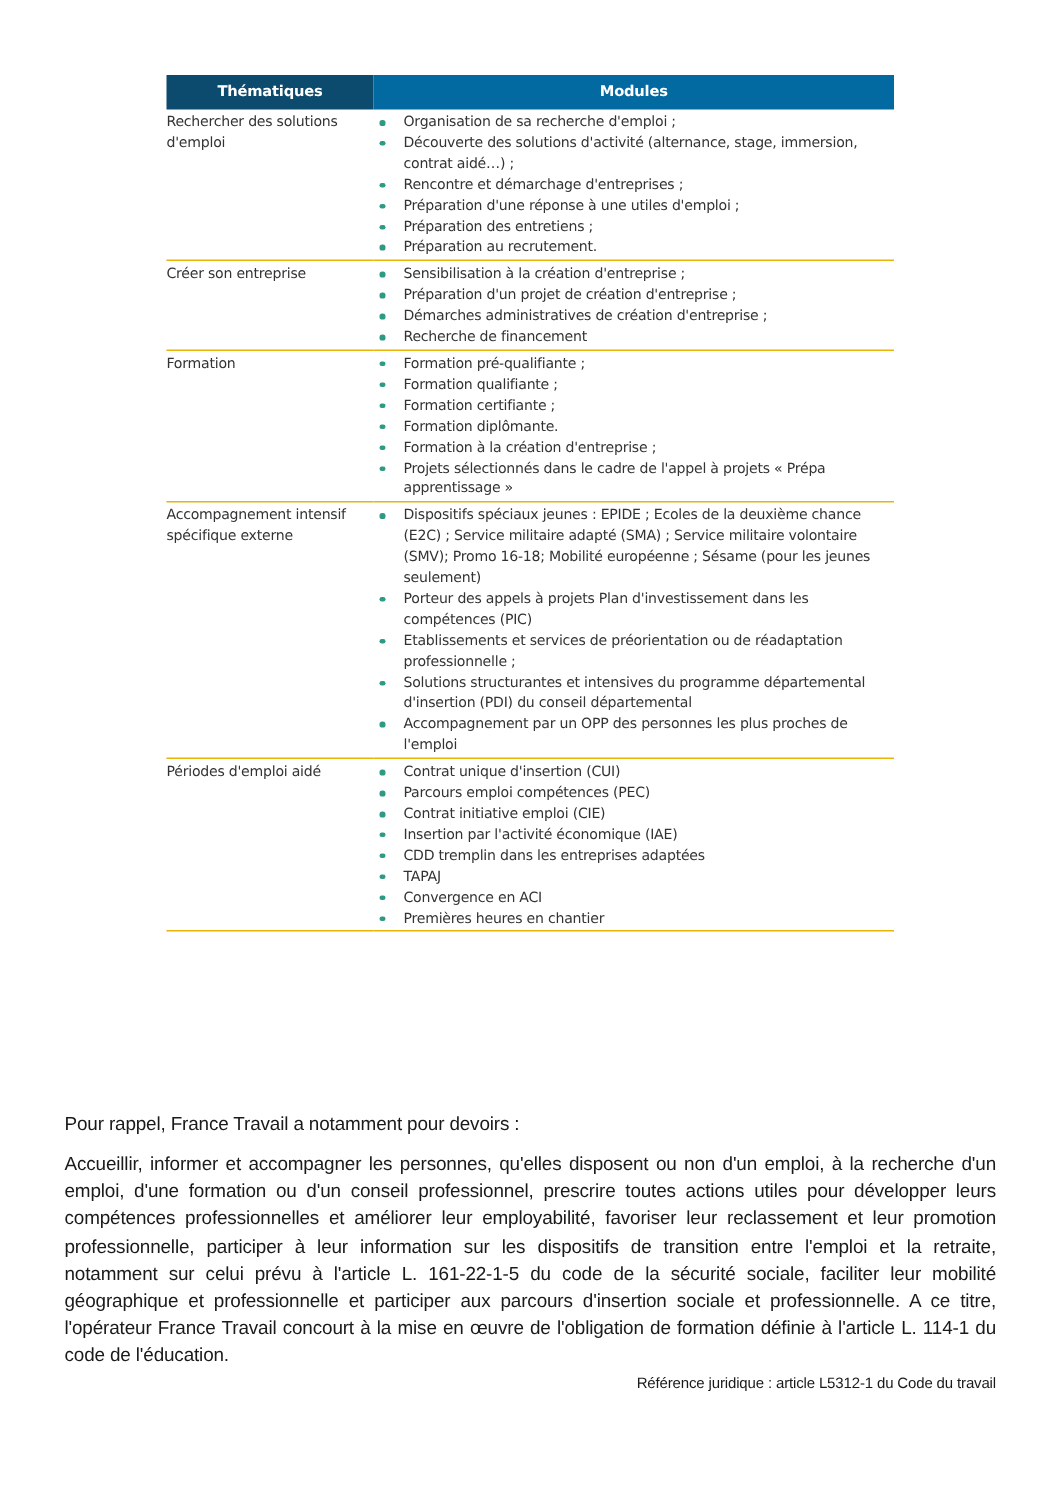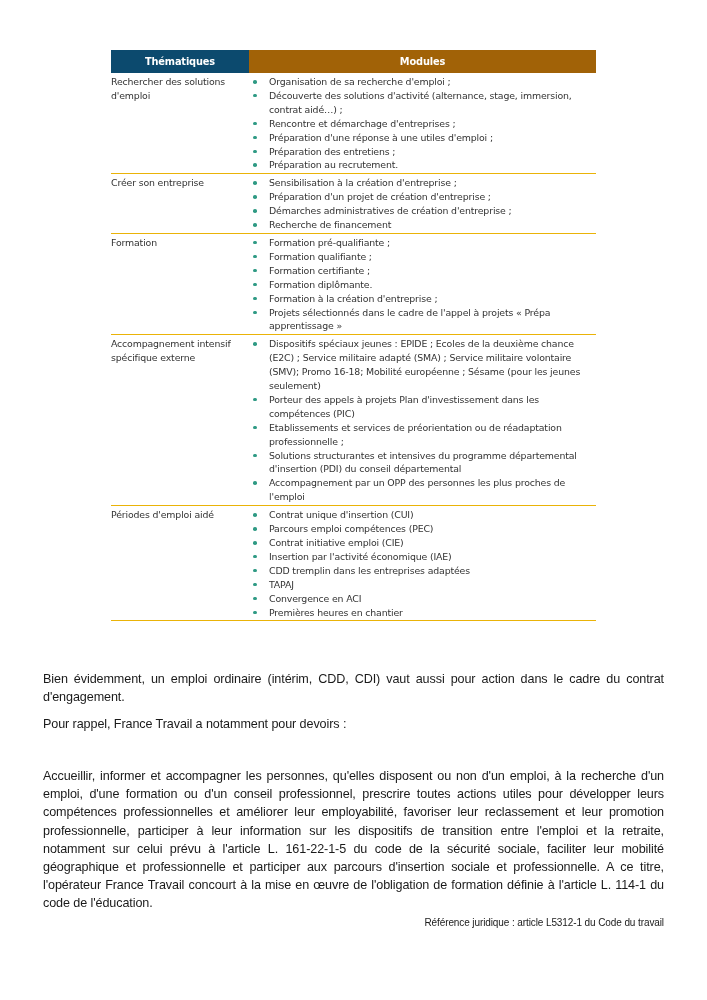--- a/index.html
+++ b/index.html
@@ -30,38 +30,38 @@
     border-radius: 50%; background: #2f9a84;
   }
 
   .para {
     position: absolute; left: 43px; width: 621px;
     font-family: "Liberation Sans", sans-serif; font-size: 12.6px;
     line-height: 18.2px; color: #1a1a1a; text-align: justify;
     letter-spacing: -0.1px;
   }
   #p1 { top: 657px; }
-  #p2 { top: 702px; }
+  #p2 { top: 727px; }
   #p3 { top: 723px; margin-top: 44px; }
   .ref {
     position: absolute; right: 43px; top: 917px;
     font-family: "Liberation Sans", sans-serif; font-size: 10px;
     color: #1a1a1a; letter-spacing: -0.1px;
   }
 </style>
 </head>
 <body>
 
 <div class="page">
 
   <table class="modules">
     <thead>
       <tr>
         <th style="background: #0c4a6e;">Thématiques</th>
-        <th style="background: #a16207;">Modules</th>
+        <th style="background: #0369a1;">Modules</th>
       </tr>
     </thead>
     <tbody id="table-body">
         <tr>
           <td class="theme">Rechercher des solutions d'emploi</td>
           <td class="mods">
             <ul class="bullets">
               <li><span class="dot" style="background: rgb(47, 154, 132);"></span><span>Organisation de sa recherche d'emploi ;</span></li>
               <li><span class="dot" style="background: rgb(47, 154, 132);"></span><span>Découverte des solutions d'activité (alternance, stage, immersion, contrat aidé…) ;</span></li>
               <li><span class="dot" style="background: rgb(47, 154, 132);"></span><span>Rencontre et démarchage d'entreprises ;</span></li>
@@ -118,18 +118,17 @@
               <li><span class="dot" style="background: rgb(47, 154, 132);"></span><span>CDD tremplin dans les entreprises adaptées</span></li>
               <li><span class="dot" style="background: rgb(47, 154, 132);"></span><span>TAPAJ</span></li>
               <li><span class="dot" style="background: rgb(47, 154, 132);"></span><span>Convergence en ACI</span></li>
               <li><span class="dot" style="background: rgb(47, 154, 132);"></span><span>Premières heures en chantier</span></li>
             </ul>
           </td>
         </tr>
       </tbody>
   </table>
 
-  <p class="para" id="p1">Bien évidemment, un emploi ordinaire (intérim, CDD, CDI) vaut aussi pour action dans le cadre du contrat d'engagement.</p>
   <p class="para" id="p2">Pour rappel, France Travail a notamment pour devoirs :</p>
   <p class="para" id="p3">Accueillir, informer et accompagner les personnes, qu'elles disposent ou non d'un emploi, à la recherche d'un emploi, d'une formation ou d'un conseil professionnel, prescrire toutes actions utiles pour développer leurs compétences professionnelles et améliorer leur employabilité, favoriser leur reclassement et leur promotion professionnelle, participer à leur information sur les dispositifs de transition entre l'emploi et la retraite, notamment sur celui prévu à l'article L. 161-22-1-5 du code de la sécurité sociale, faciliter leur mobilité géographique et professionnelle et participer aux parcours d'insertion sociale et professionnelle. A ce titre, l'opérateur France Travail concourt à la mise en œuvre de l'obligation de formation définie à l'article L. 114-1 du code de l'éducation.</p>
 
   <div class="ref">Référence juridique : article L5312-1 du Code du travail</div>
 </div>
 
 </body></html>

